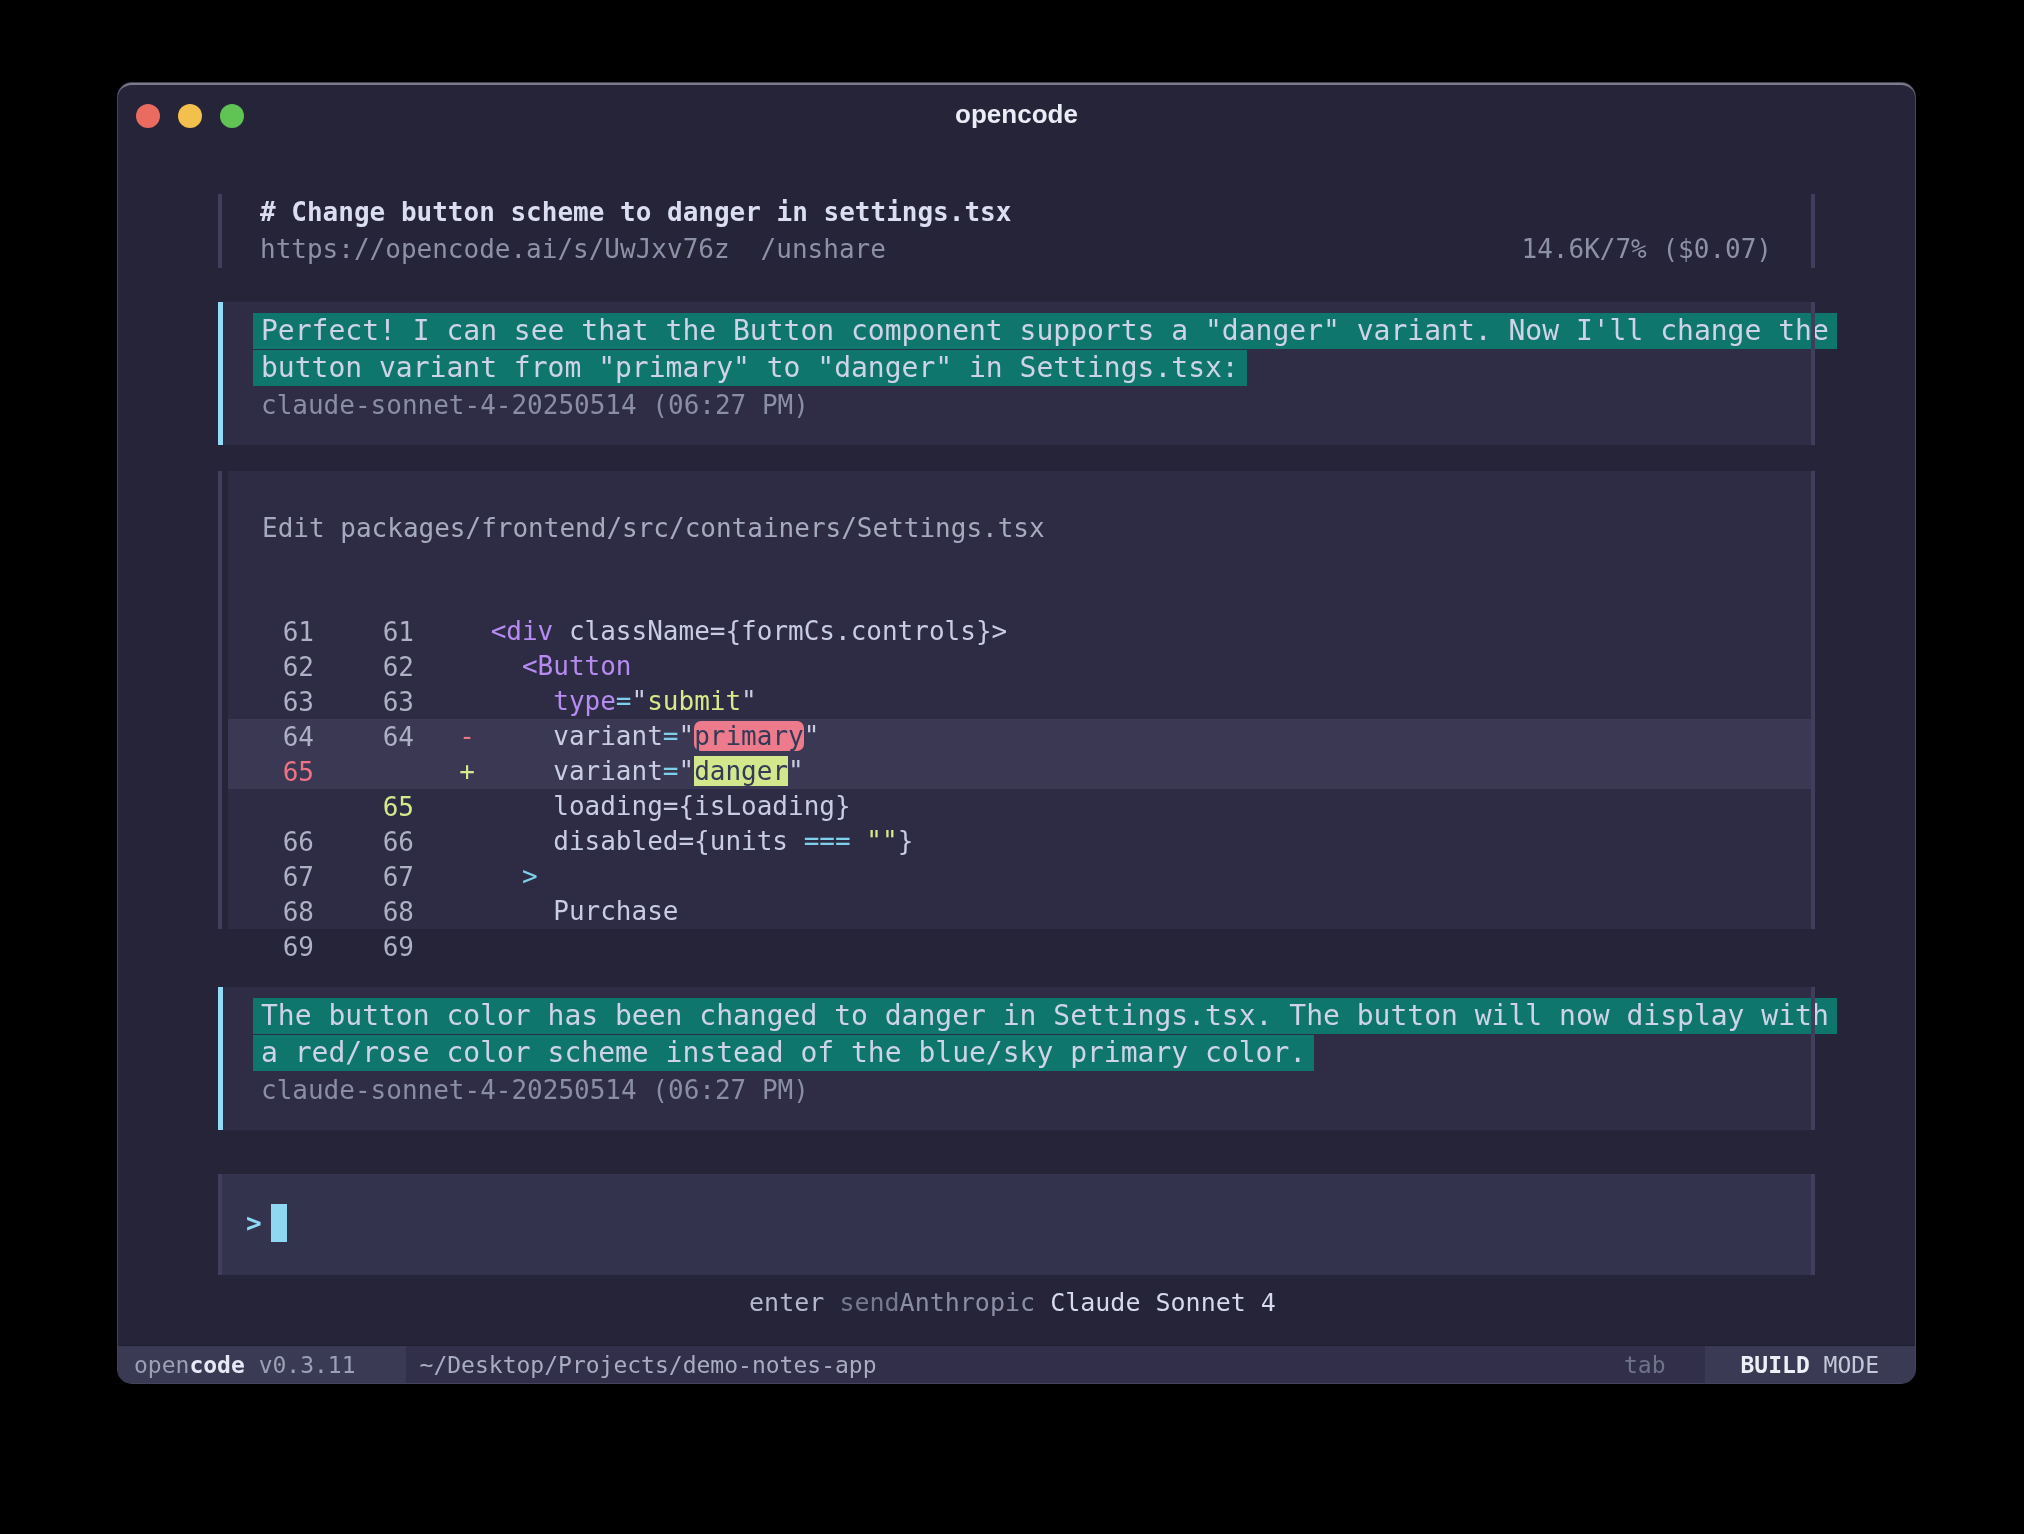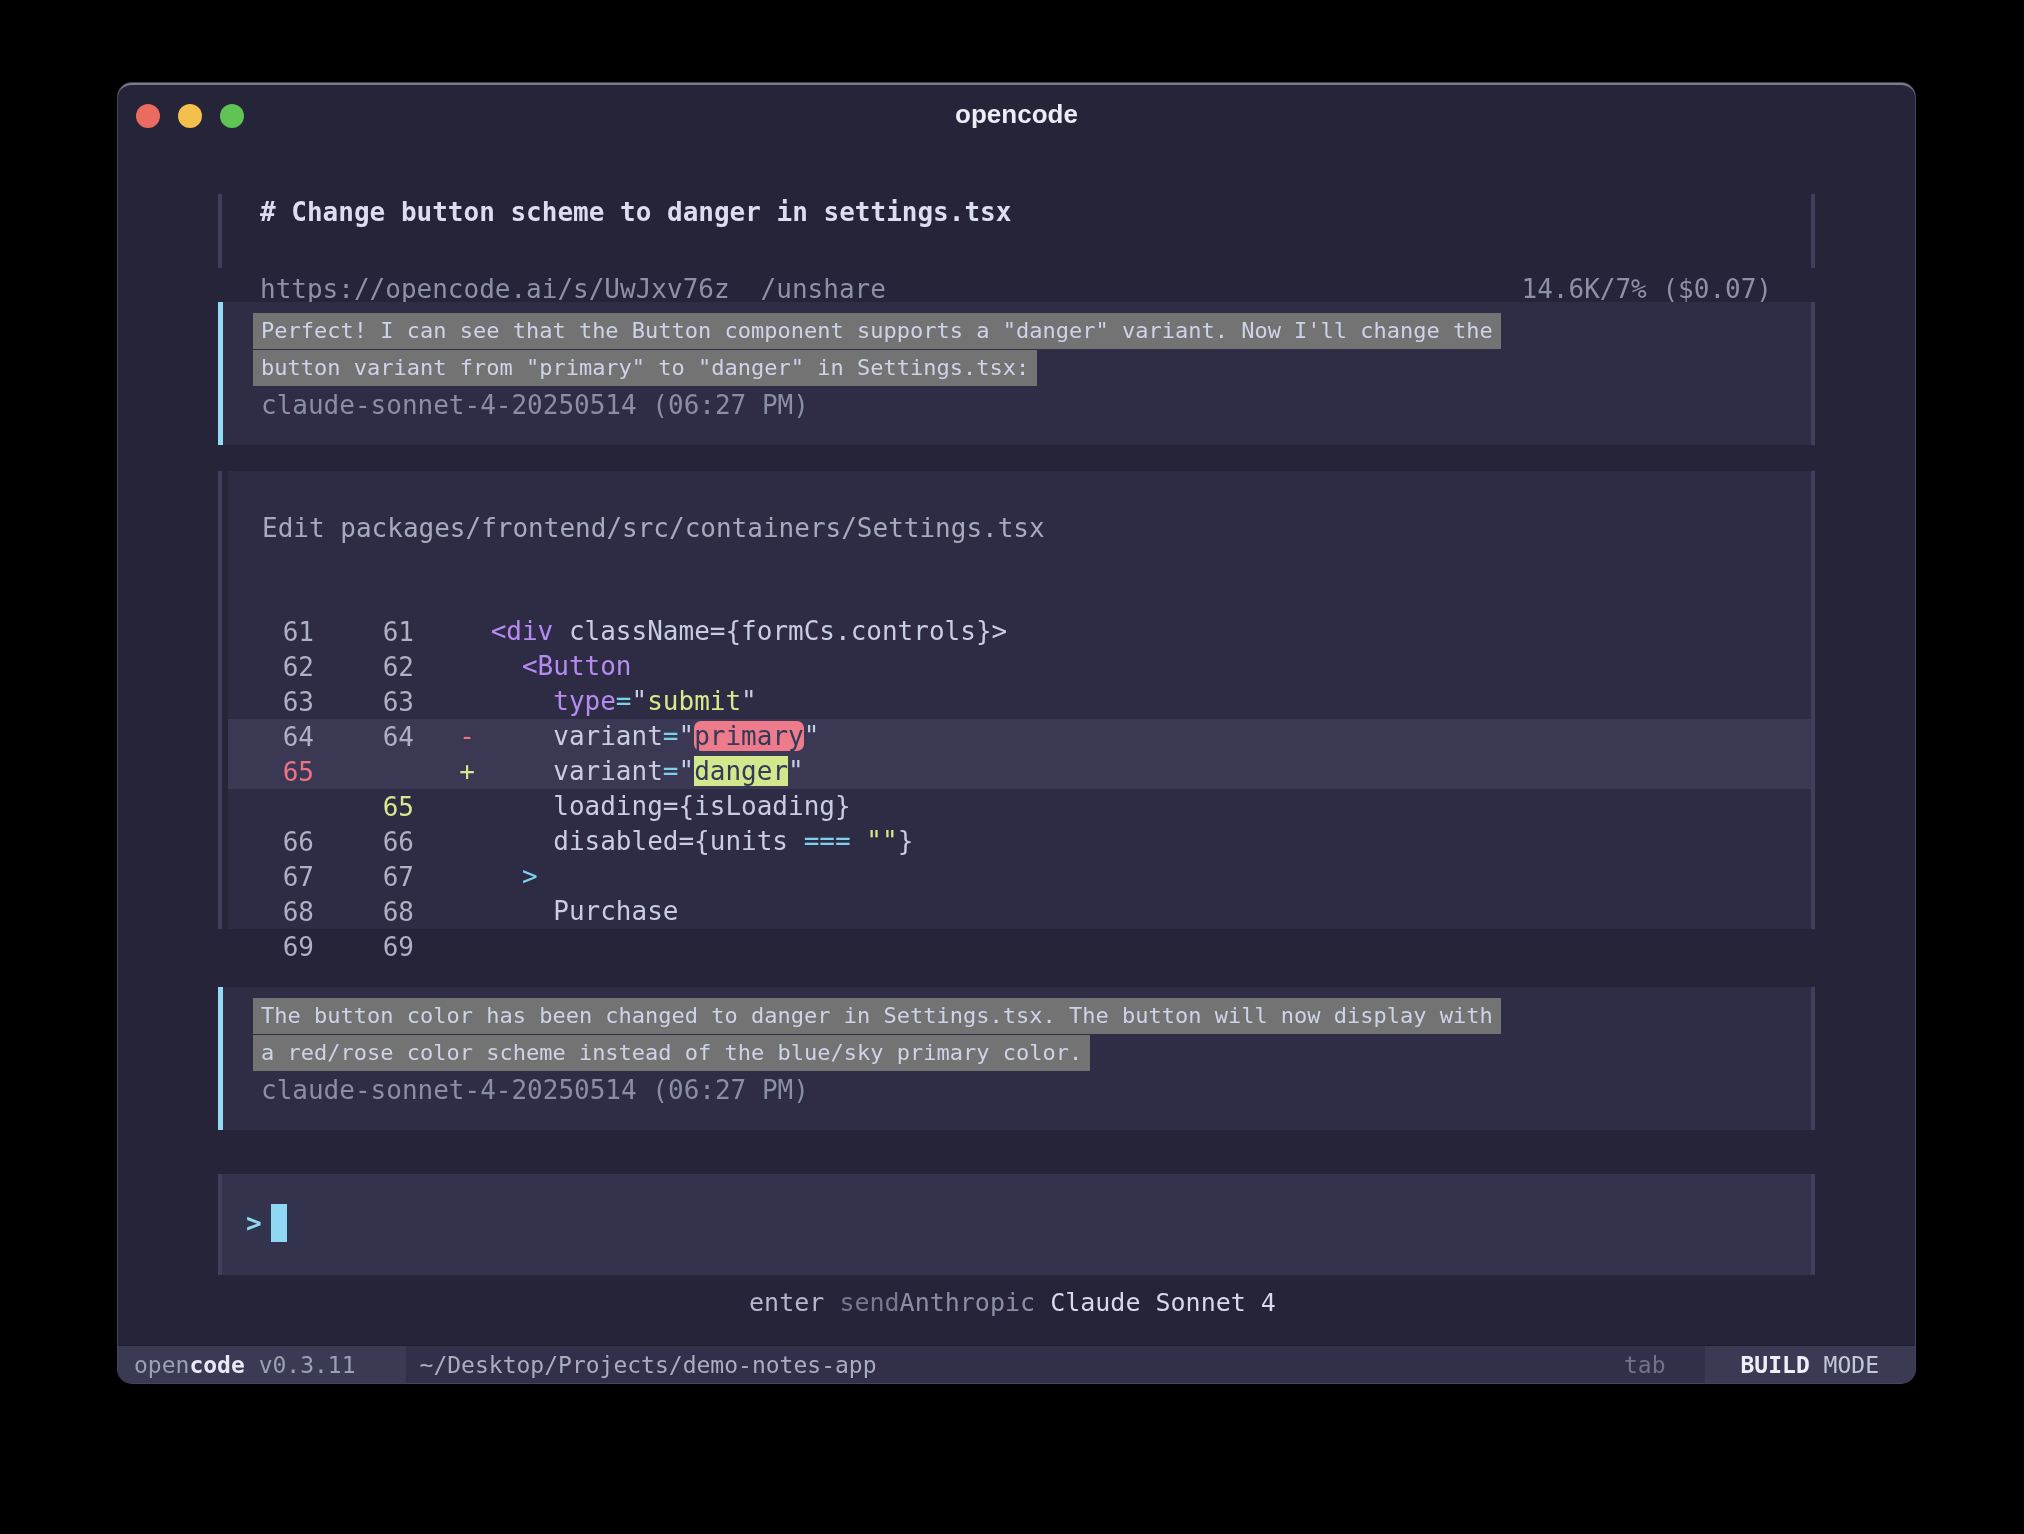--- a/index.html
+++ b/index.html
@@ -23,33 +23,33 @@
   
   .section { position:absolute; left:100px; right:100px; display:flex; align-items:stretch; }
   .rail { width:4px; background:#403e5c; flex-shrink:0; }
   .rail.cyan { width:5px; background:#92daf5; }
   .mid { flex:1; min-width:0; }
 
   
   .sess { top:109px; height:74px; }
   .sess .mid { padding-left:38px; }
   .sess-title { font-size:26px; font-weight:bold; color:#dadef0; line-height:37px; }
-  .sess-sub { display:flex; font-size:26px; color:#8d91a8; line-height:37px;margin-top:40px; }
+  .sess-sub { display:flex; font-size:26px; color:#8d91a8; line-height:37px; }
   .sess-url { white-space:pre; }
   .sess-unshare { margin-left:31px; }
   .sess-stats { margin-left:auto; margin-right:39px; }
 
   
   .msg { background:transparent; }
   .msg1 { top:217px; height:143px; }
   .msg2 { top:902px; height:143px; }
   .msg .mid { background:#2e2d45; padding:11px 38px 0 38px; }
   .pline-row { line-height:37px; height:37px; }
-  .pline { display:inline-block; background:#737373; padding:0 8px; margin-left:-8px;
-           font-size:22px; color:#ced3e8; line-height:36px; white-space:pre; }
+  .pline { display:inline-block; background:#0f766e; padding:0 8px; margin-left:-8px;
+           font-size:28px; color:#ced3e8; line-height:36px; white-space:pre; }
   .meta { font-size:26px; color:#8a8ea5; line-height:37px; white-space:pre; }
 
   
   .cardsec { top:386px; height:458px; }
   .card { flex:1; min-width:0; margin-left:6px; background:#2d2c44; }
   .card-head { height:108px; padding:42px 0 0 34px; font-size:26px; color:#a6aabf; white-space:pre; }
   .diff-row { display:flex; height:35px; line-height:35px; font-size:26px; }
   .diff-row.changed { background:#3a3853; }
   .gut { width:100px; flex-shrink:0; background:#54537a; color:#aeb0c6;
          text-align:right; padding-right:14px;margin-top:36px; }

